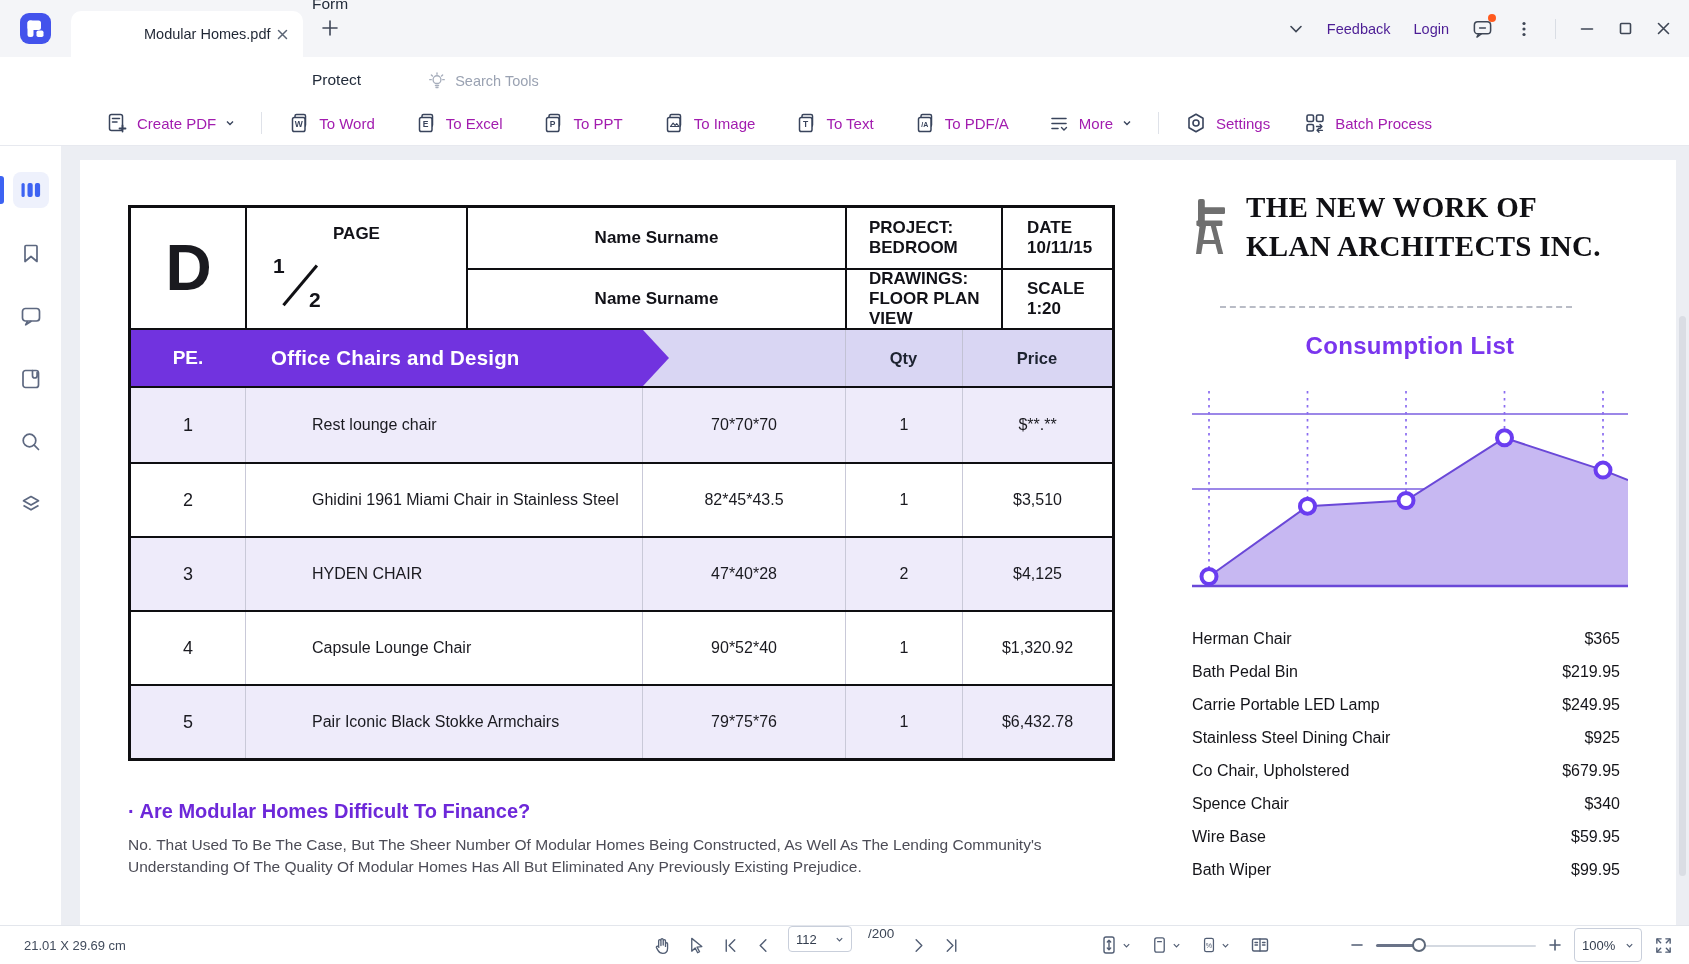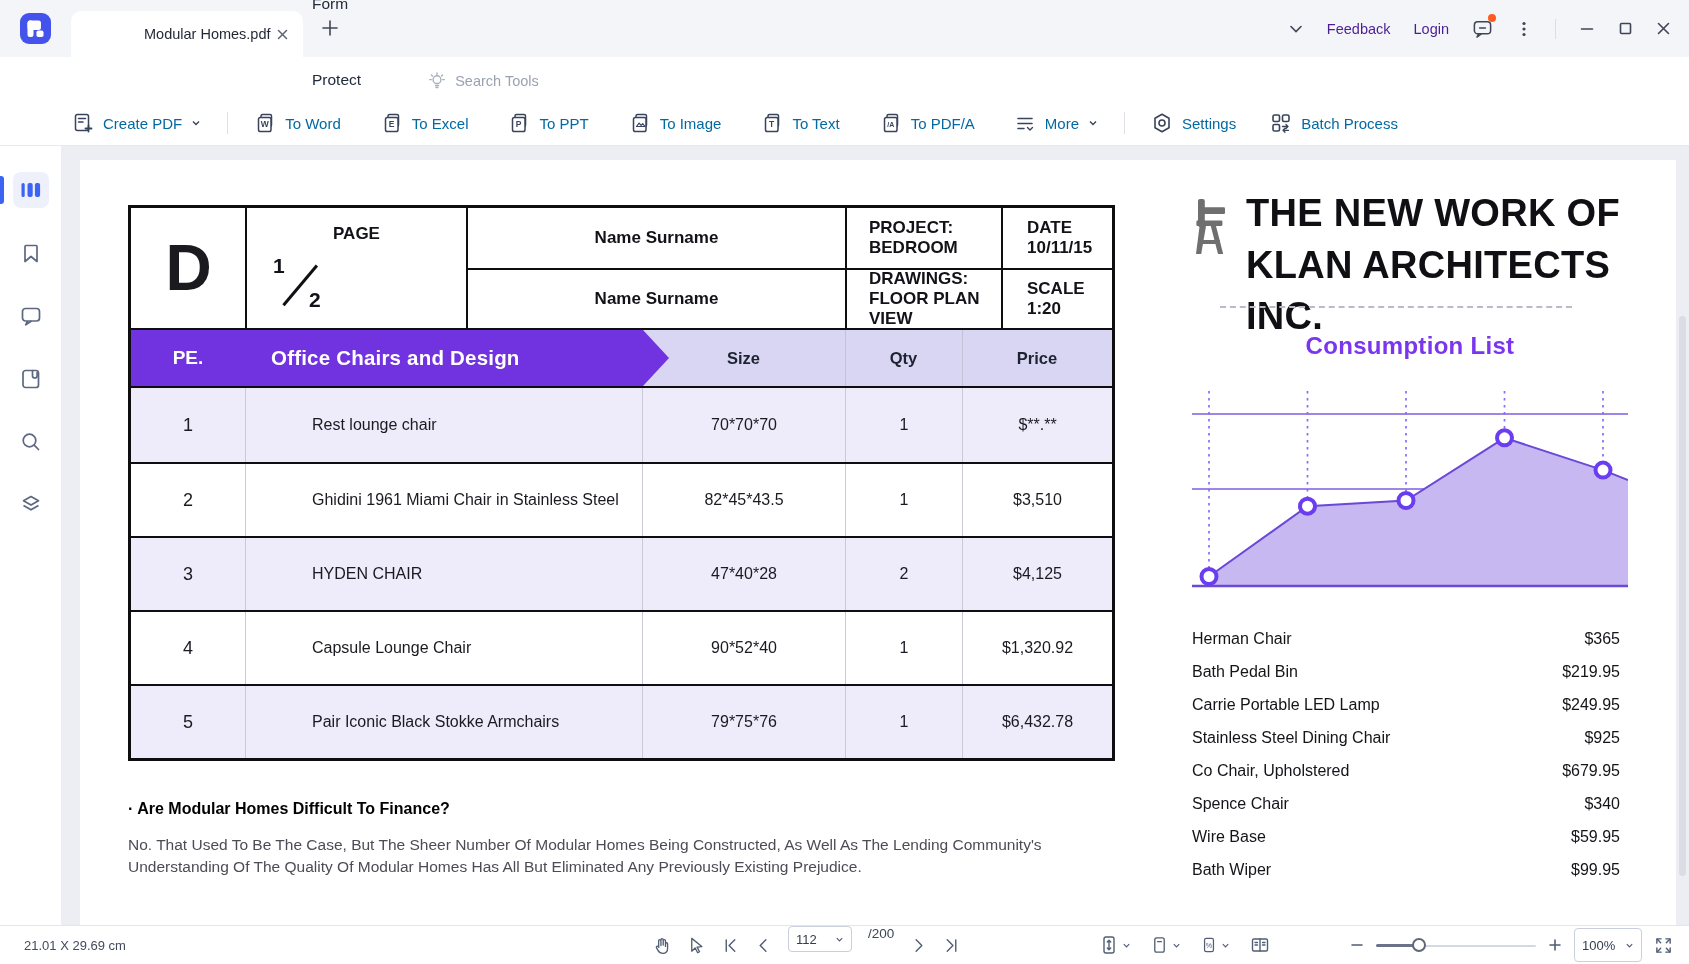--- a/index.html
+++ b/index.html
@@ -26,22 +26,22 @@
   .menubar{position:absolute;top:57px;left:0;right:0;height:44px;background:#fff;
     display:flex;align-items:flex-end;padding-left:312px;}
   .menu-items{display:flex;gap:46px;flex-direction:column;}
   .menu-item{font-size:15.5px;color:#222b3a;font-weight:500;padding-bottom:12px;}
   .menu-item.active{color:#3779f6;font-weight:600;border-bottom:3px solid #3779f6;padding-bottom:9px;}
   .search-tools{margin-left:48px;display:flex;align-items:center;gap:8px;color:#9aa2b2;
     font-size:14.5px;padding-bottom:10px;}
 
   
   .toolbar{position:absolute;top:101px;left:0;right:0;height:45px;background:#fff;
-    border-bottom:1px solid #e7e9ef;display:flex;align-items:center;padding-left:72px;
-    font-size:15px;color:#0369a1;}
+    border-bottom:1px solid #e7e9ef;display:flex;align-items:center;padding-left:106px;
+    font-size:15px;color:#a21caf;}
   .tb-group{display:flex;align-items:center;gap:9px;white-space:nowrap;}
   .tb-items{display:flex;gap:40px;align-items:center;}
   .tb-divider{width:1px;height:22px;background:#dfe2e9;margin:0 26px;}
   .gap34{width:34px;}
 
   
   .sidebar{position:absolute;left:0;top:146px;bottom:39px;width:62px;background:#fff;
     border-right:1px solid #eceef3;display:flex;flex-direction:column;align-items:center;
     padding-top:26px;gap:27px;}
   .side-icon{width:36px;height:36px;border-radius:8px;display:flex;align-items:center;justify-content:center;}
@@ -80,27 +80,27 @@
   .banner-div{position:absolute;top:0;bottom:0;width:1px;background:#c2c2d4;}
   .drow{display:grid;grid-template-columns:114px 397px 203px 117px 1fr;height:74px;
     border-top:2px solid #0e0e11;font-size:16px;color:#1a1a20;background:#fff;}
   .drow:first-child{border-top:none;}
   .drow.alt{background:#eeebfa;}
   .dc{height:100%;display:flex;align-items:center;justify-content:center;border-left:1px solid #c9c9d8;}
   .dc:first-child{border-left:none;font-size:18px;}
   .dc-name{justify-content:flex-start;padding-left:66px;}
 
   
-  .faq-h{position:absolute;left:48px;top:640px;font-size:16px;font-weight:700;color:#000000;}
+  .faq-h{position:absolute;left:48px;top:640px;font-size:20px;font-weight:700;color:#6d28d9;}
   .faq-p{position:absolute;left:48px;top:674px;width:930px;font-size:15.5px;line-height:1.42;color:#4c4c56;}
 
   
   .chair{position:absolute;left:1112px;top:38px;}
-  .panel-title{position:absolute;left:1166px;top:28px;font-size:38px;font-weight:800;color:#101014;
-    line-height:1.36;letter-spacing:.3px;}
+  .panel-title{position:absolute;left:1166px;top:28px;font-size:29px;font-weight:800;color:#101014;
+    line-height:1.36;letter-spacing:.3px;font-family:Liberation Serif, serif;}
   .panel-dash{position:absolute;left:1140px;top:146px;width:352px;border-top:2px dashed #b9bcc6;}
   .panel-sub{position:absolute;left:1112px;top:172px;width:436px;text-align:center;
     font-size:24px;font-weight:800;color:#7a35ee;letter-spacing:.3px;}
   .chart{position:absolute;left:1112px;top:226px;width:436px;height:212px;}
   .plist{position:absolute;left:1112px;top:462px;width:428px;}
   .plist-row{display:flex;justify-content:space-between;align-items:center;height:33px;
     font-size:16px;color:#141419;}
 
   
   .statusbar{position:absolute;left:0;right:0;bottom:0;height:39px;background:#fff;border-top:1px solid #e3e6ec;}
@@ -362,21 +362,20 @@
         <div class="hc top-line left-al">DRAWINGS: FLOOR PLAN VIEW</div>
         <div class="hc top-line left-al2">SCALE 1:20</div>
       </div>
       <div class="banner-row">
         <div class="banner-shape">
           <span class="banner-pe">PE.</span>
           <span class="banner-label">Office Chairs and Design</span>
         </div>
         <div class="banner-div" style="left:714px;"></div>
         <div class="banner-div" style="left:831px;"></div>
-        <span class="banner-col bc-size">Size</span>
         <span class="banner-col bc-qty">Qty</span>
         <span class="banner-col bc-price">Price</span>
       </div>
       <div>
           <div class="drow alt">
             <div class="dc dc-num">1</div>
             <div class="dc dc-name">Rest lounge chair</div>
             <div class="dc dc-size">70*70*70</div>
             <div class="dc dc-qty">1</div>
             <div class="dc dc-price">$**.**</div>

